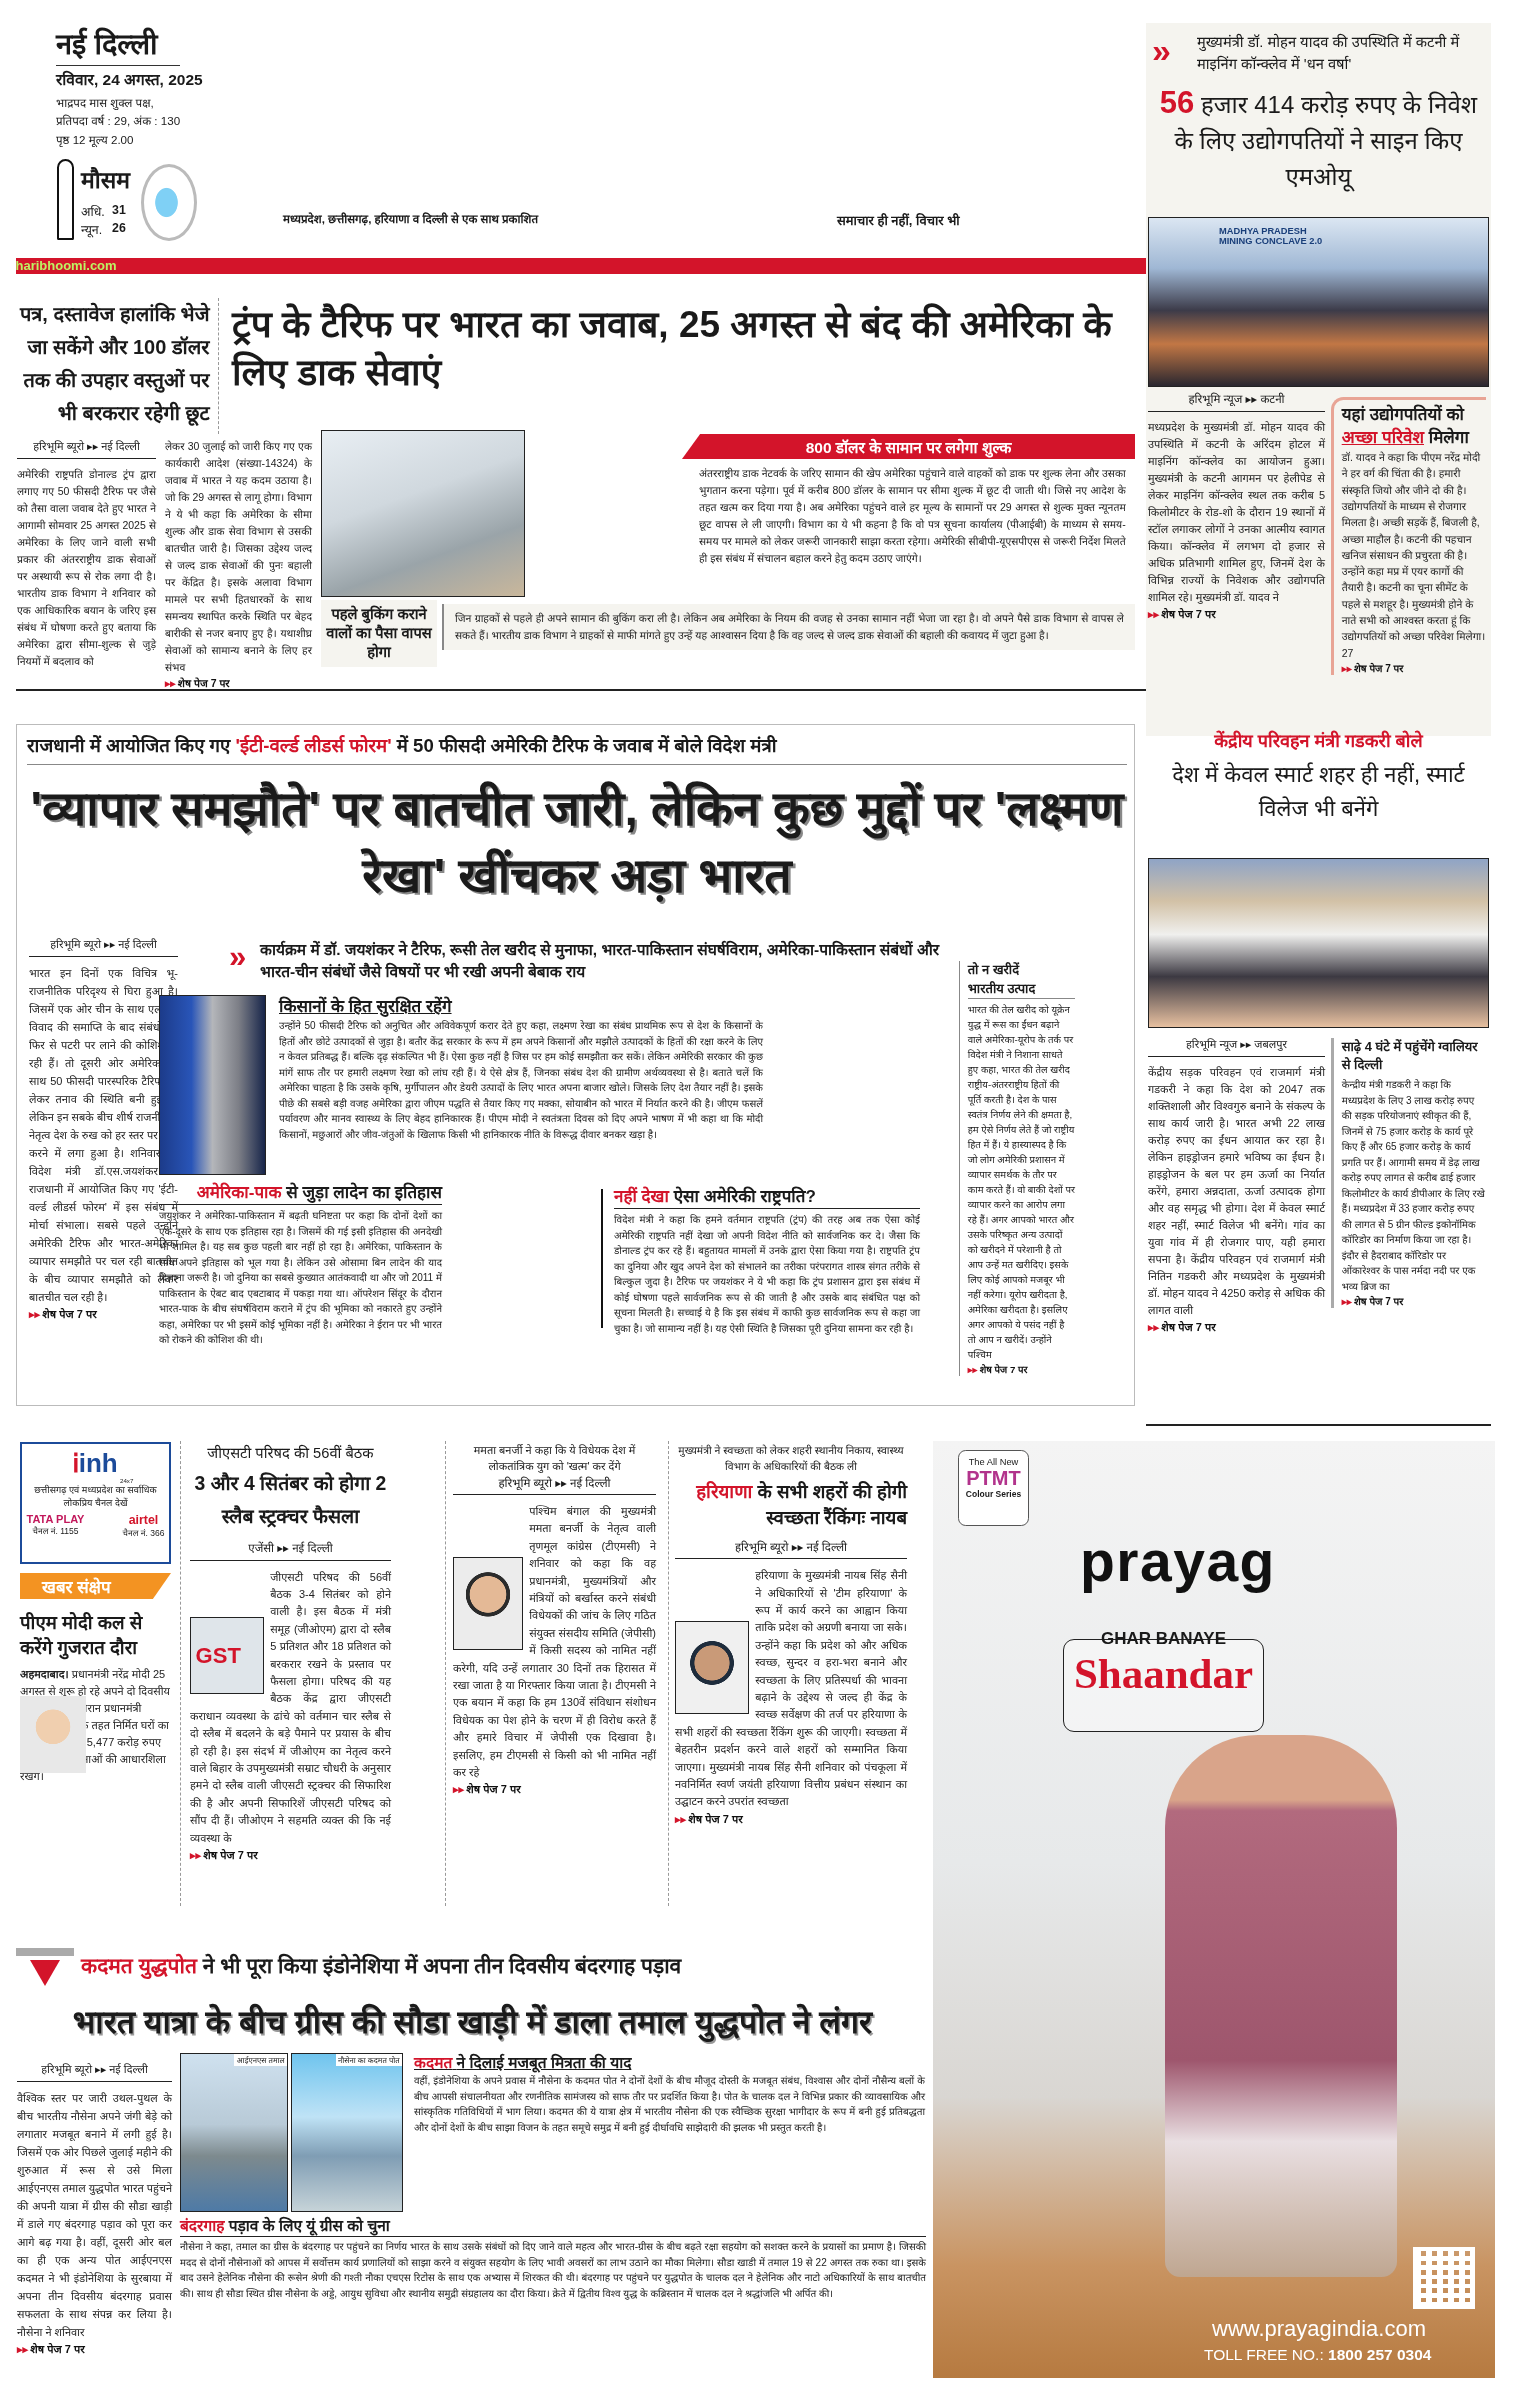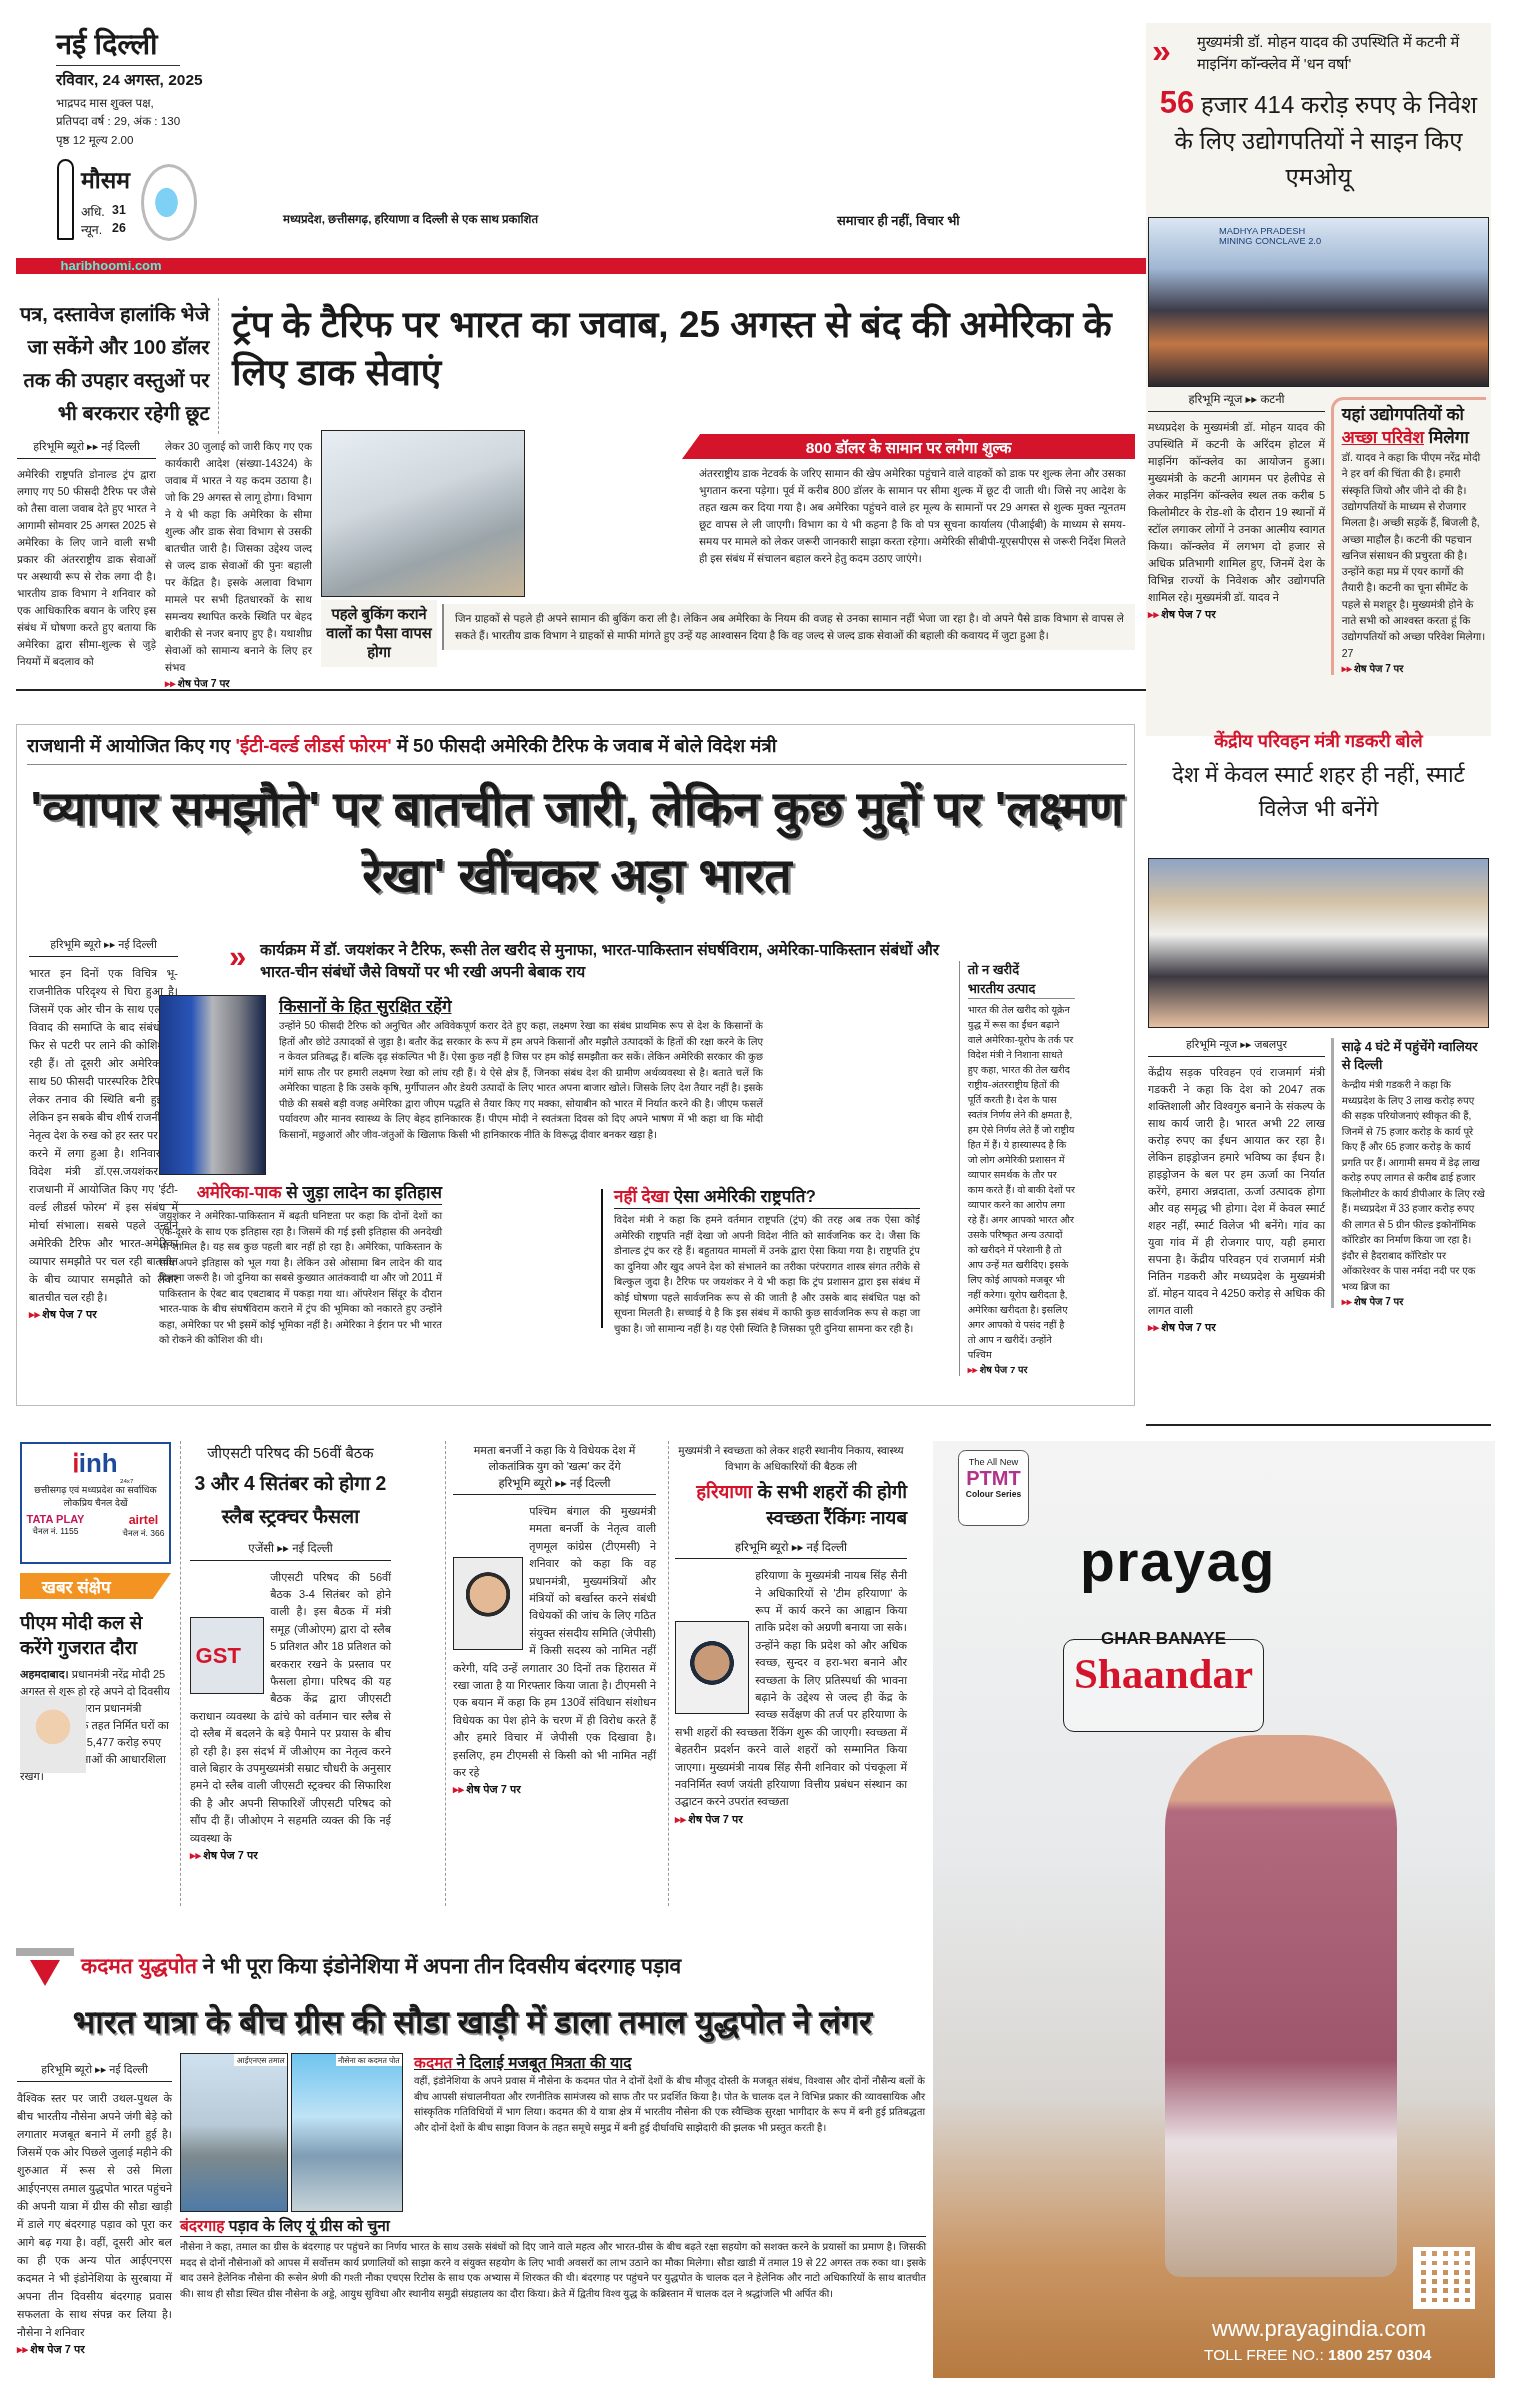--- a/index.html
+++ b/index.html
@@ -29,21 +29,21 @@
   <div class="abs" style="left:57px;top:159px;width:17px;height:81px;border:2.3px solid #111;border-radius:8.5px 8.5px 1.5px 1.5px"></div>
   <div class="abs" style="left:81px;top:163px;font-size:23px;font-weight:bold">मौसम</div>
   <div class="abs" style="left:81px;top:203px;font-size:12.4px">अधि.</div>
   <div class="abs" style="left:112px;top:203px;font-size:12.4px;font-weight:bold">31</div>
   <div class="abs" style="left:81px;top:221px;font-size:12.4px">न्यून.</div>
   <div class="abs" style="left:112px;top:221px;font-size:12.4px;font-weight:bold">26</div>
   <div class="abs" style="left:141px;top:164px;width:56px;height:77px;border:3.1px solid #bbb;border-radius:50%;background:radial-gradient(ellipse at 45% 50%,#7fd0f5 0 28%,#fff 30%)"></div>
   <div class="abs" style="left:283px;top:211px;font-size:11.6px;font-weight:bold">मध्यप्रदेश, छत्तीसगढ़, हरियाणा व दिल्ली से एक साथ प्रकाशित</div>
   <div class="abs" style="left:837px;top:211px;font-size:13px;font-weight:bold">समाचार ही नहीं, विचार भी</div>
   <div class="abs" style="left:15.5px;top:258px;width:1131px;height:15.5px;background:#d3142a">
-    <span style="color:#5eead4;font-weight:bold;font-size:13px;margin-left:45px;line-height:15.5px">haribhoomi.com</span>
+    <span style="color:#bef264;font-weight:bold;font-size:13px;line-height:15.5px">haribhoomi.com</span>
   </div>
 </div>
 
 <div class="abs" style="left:15.5px;top:298px;width:194px;font-size:20px;line-height:33px;text-align:right;font-weight:bold">पत्र, दस्तावेज हालांकि भेजे जा सकेंगे और 100 डॉलर तक की उपहार वस्तुओं पर भी बरकरार रहेगी छूट</div>
 <div class="dotv" style="left:218px;top:298px;height:136px"></div>
 <div class="abs" style="left:232px;top:301px;width:906px;font-size:37px;line-height:48px;font-weight:bold">ट्रंप के टैरिफ पर भारत का जवाब, 25 अगस्त से बंद की अमेरिका के लिए डाक सेवाएं</div>
 
 <div class="abs" style="left:17px;top:438px;width:139px">
   <div class="byline" style="font-size:11px">हरिभूमि ब्यूरो ▸▸ नई दिल्ली</div>
   <div class="txt" style="font-size:10.5px;line-height:17px">अमेरिकी राष्ट्रपति डोनाल्ड ट्रंप द्वारा लगाए गए 50 फीसदी टैरिफ पर जैसे को तैसा वाला जवाब देते हुए भारत ने आगामी सोमवार 25 अगस्त 2025 से अमेरिका के लिए जाने वाली सभी प्रकार की अंतरराष्ट्रीय डाक सेवाओं पर अस्थायी रूप से रोक लगा दी है। भारतीय डाक विभाग ने शनिवार को एक आधिकारिक बयान के जरिए इस संबंध में घोषणा करते हुए बताया कि अमेरिका द्वारा सीमा-शुल्क से जुड़े नियमों में बदलाव को</div>
@@ -62,21 +62,21 @@
 <div class="hr" style="left:15.5px;top:689px;width:1131px;height:1.5px"></div>
 
 <div class="abs boxgrey" style="left:1146px;top:23px;width:345px;height:713px"></div>
 <div class="abs red" style="left:1152px;top:31px;font-size:34px;font-weight:bold">»</div>
 <div class="abs" style="left:1197px;top:31px;width:290px;font-size:14.7px;line-height:22px">मुख्यमंत्री डॉ. मोहन यादव की उपस्थिति में कटनी में माइनिंग कॉन्क्लेव में 'धन वर्षा'</div>
 <div class="abs" style="left:1148px;top:85px;width:341px;font-size:24px;line-height:36px;text-align:center">
   <span class="red" style="font-weight:bold;font-size:31px">56</span>
   <span>हजार 414 करोड़ रुपए के निवेश के लिए उद्योगपतियों ने साइन किए एमओयू</span>
 </div>
 <div class="img" style="left:1148px;top:217px;width:341px;height:170px;background:linear-gradient(180deg,#dbe6f2 0%,#9fb7d4 30%,#3c3b49 55%,#c27745 75%,#2a2730 100%)">
-  <span style="position:absolute;left:70px;top:7.7px;width:116px;font-size:9.3px;font-weight:normal;color:#1a3f7a">MADHYA PRADESH MINING CONCLAVE 2.0</span>
+  <span style="position:absolute;left:70px;top:7.7px;width:116px;font-size:9.3px;font-weight:bold;color:#1a3f7a">MADHYA PRADESH MINING CONCLAVE 2.0</span>
 </div>
 <div class="abs" style="left:1148px;top:391px;width:177px">
   <div class="byline" style="font-size:11.6px">हरिभूमि न्यूज ▸▸ कटनी</div>
   <div class="txt" style="font-size:11px;line-height:17px">मध्यप्रदेश के मुख्यमंत्री डॉ. मोहन यादव की उपस्थिति में कटनी के अरिंदम होटल में माइनिंग कॉन्क्लेव का आयोजन हुआ। मुख्यमंत्री के कटनी आगमन पर हेलीपेड से लेकर माइनिंग कॉन्क्लेव स्थल तक करीब 5 किलोमीटर के रोड-शो के दौरान 19 स्थानों में स्टॉल लगाकर लोगों ने उनका आत्मीय स्वागत किया। कॉन्क्लेव में लगभग दो हजार से अधिक प्रतिभागी शामिल हुए, जिनमें देश के विभिन्न राज्यों के निवेशक और उद्योगपति शामिल रहे। मुख्यमंत्री डॉ. यादव ने</div>
   <span class="more" style="font-size:11px">शेष पेज 7 पर</span>
 </div>
 <div class="abs" style="left:1331px;top:397px;width:155px;border-left:3.1px solid #e8a495;border-top:3.1px solid #e8a495;border-radius:12.4px 0 0 0;padding-left:7.7px;padding-top:3.1px">
   <div style="font-weight:bold;font-size:17px;line-height:23px">
     <span>यहां उद्योगपतियों को</span><br>
     <span class="red" style="text-decoration:underline">अच्छा परिवेश</span>

